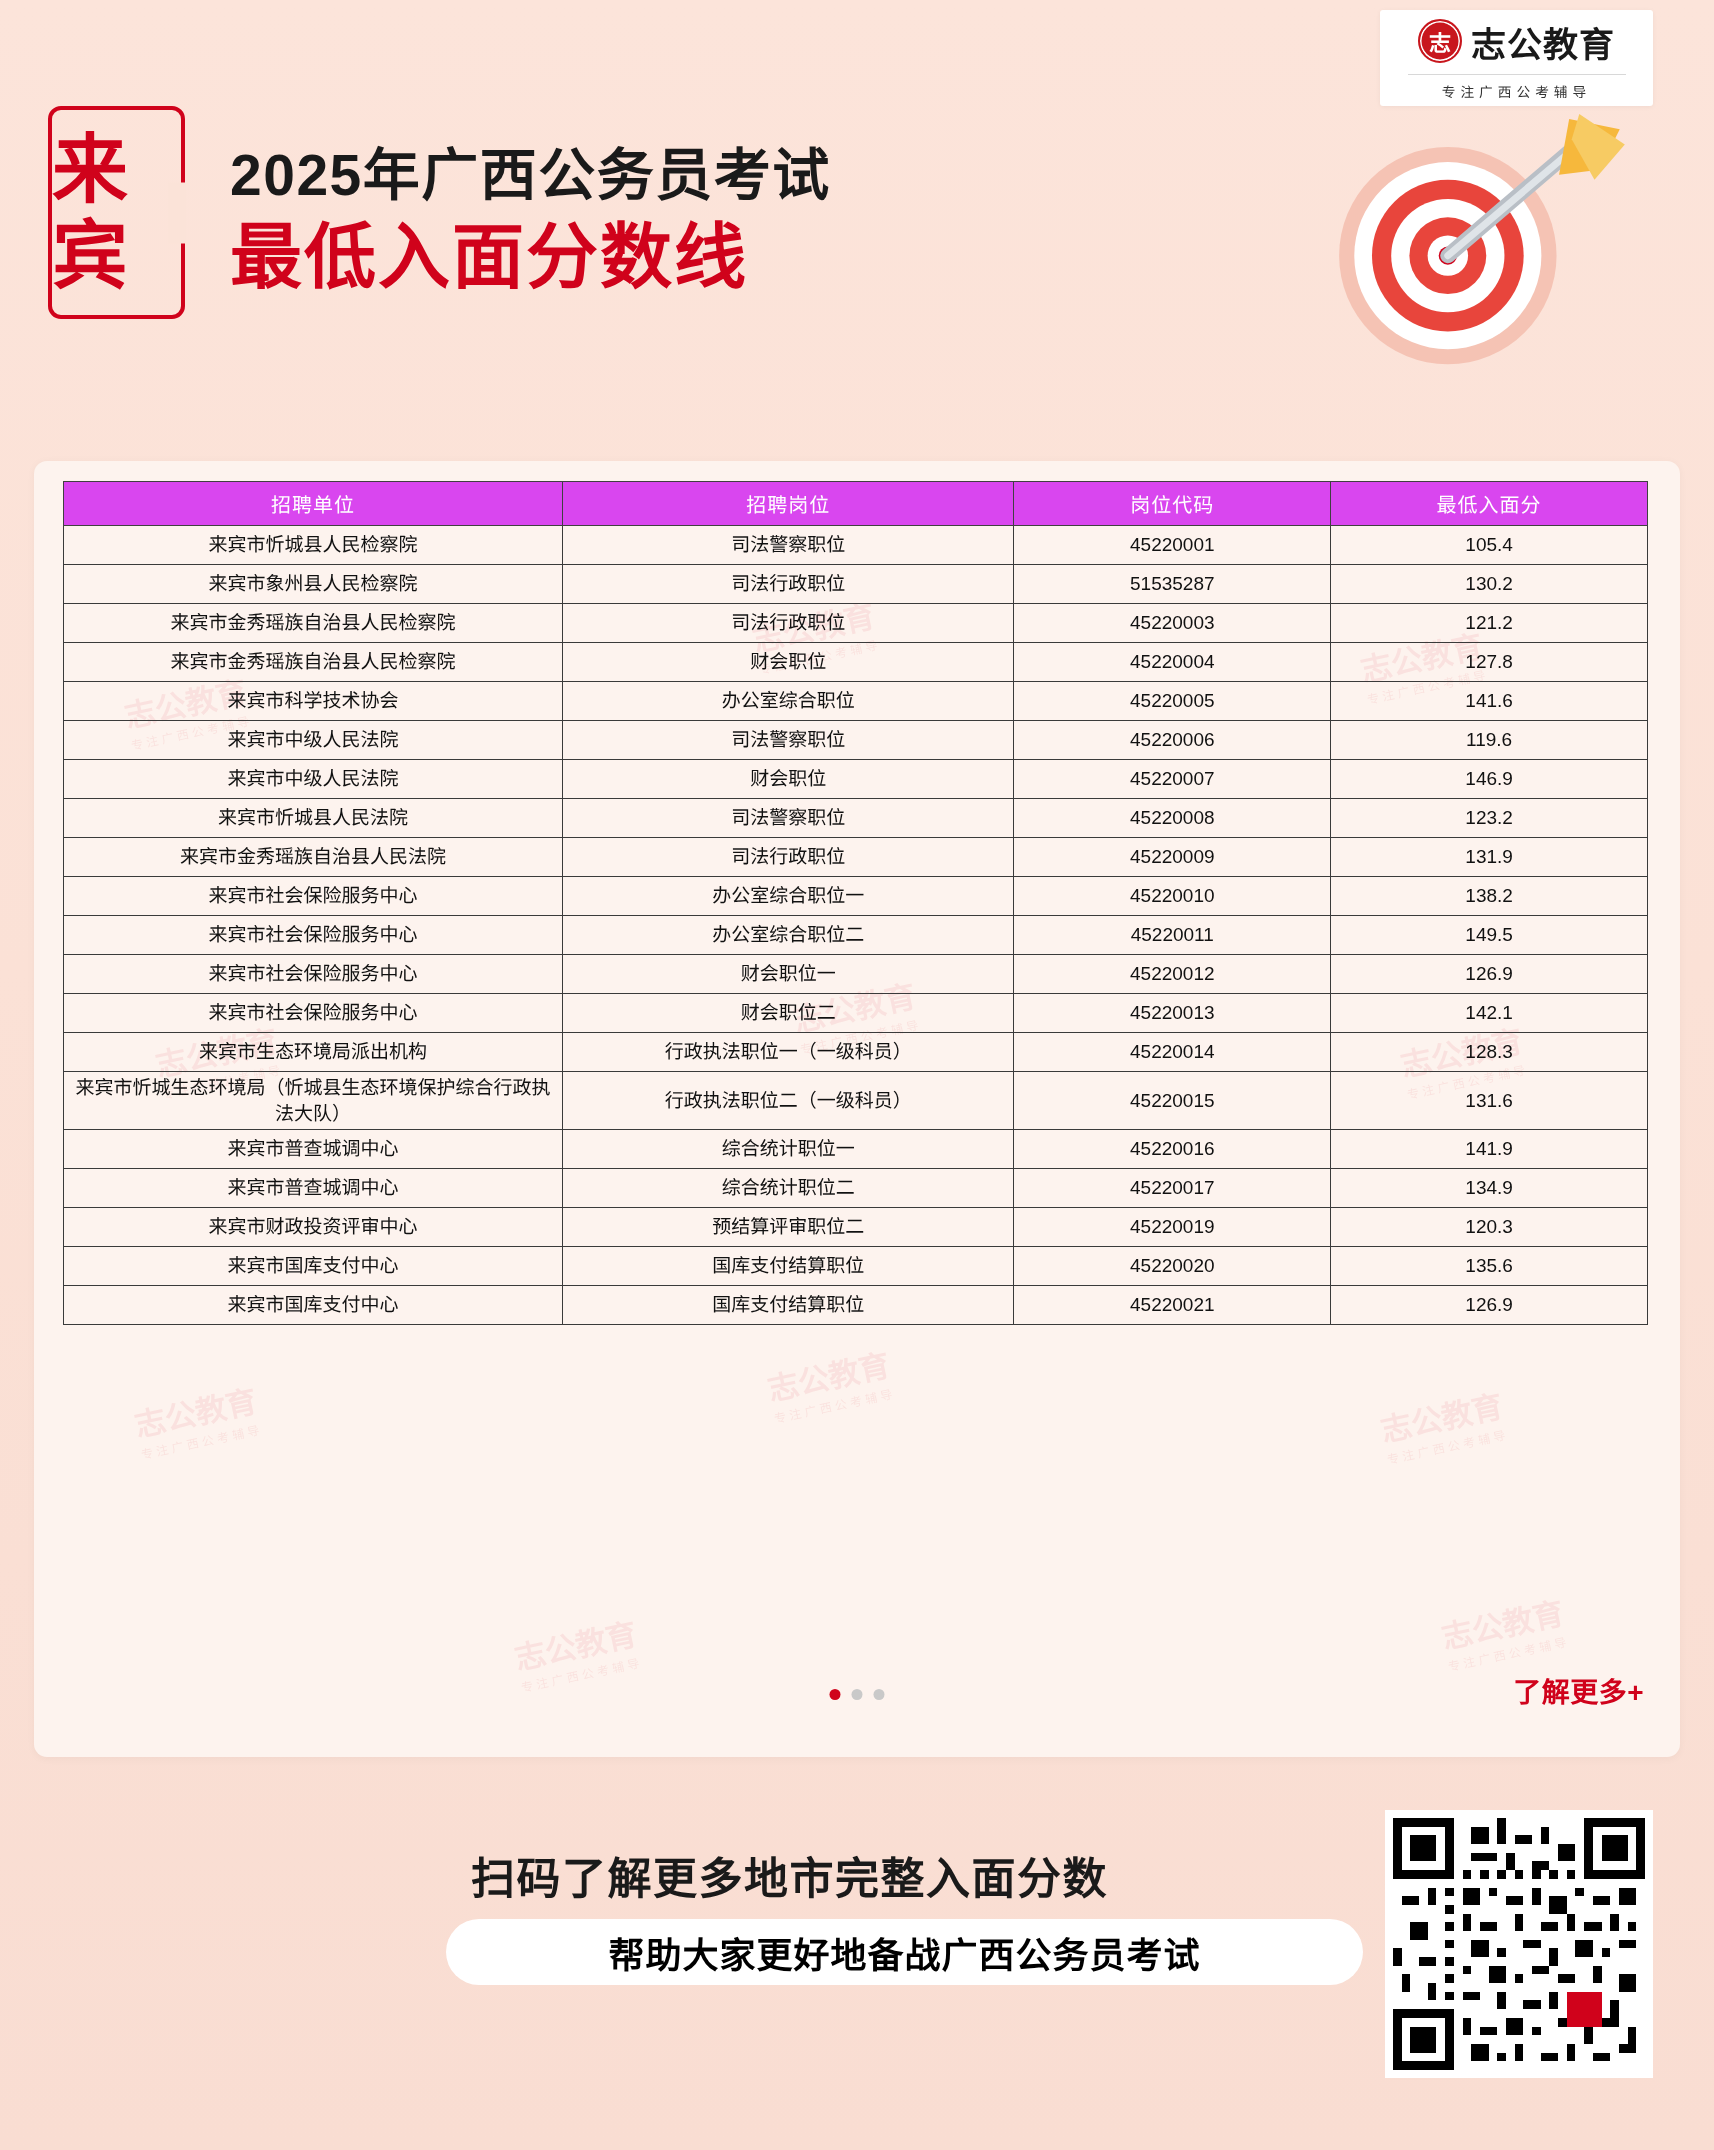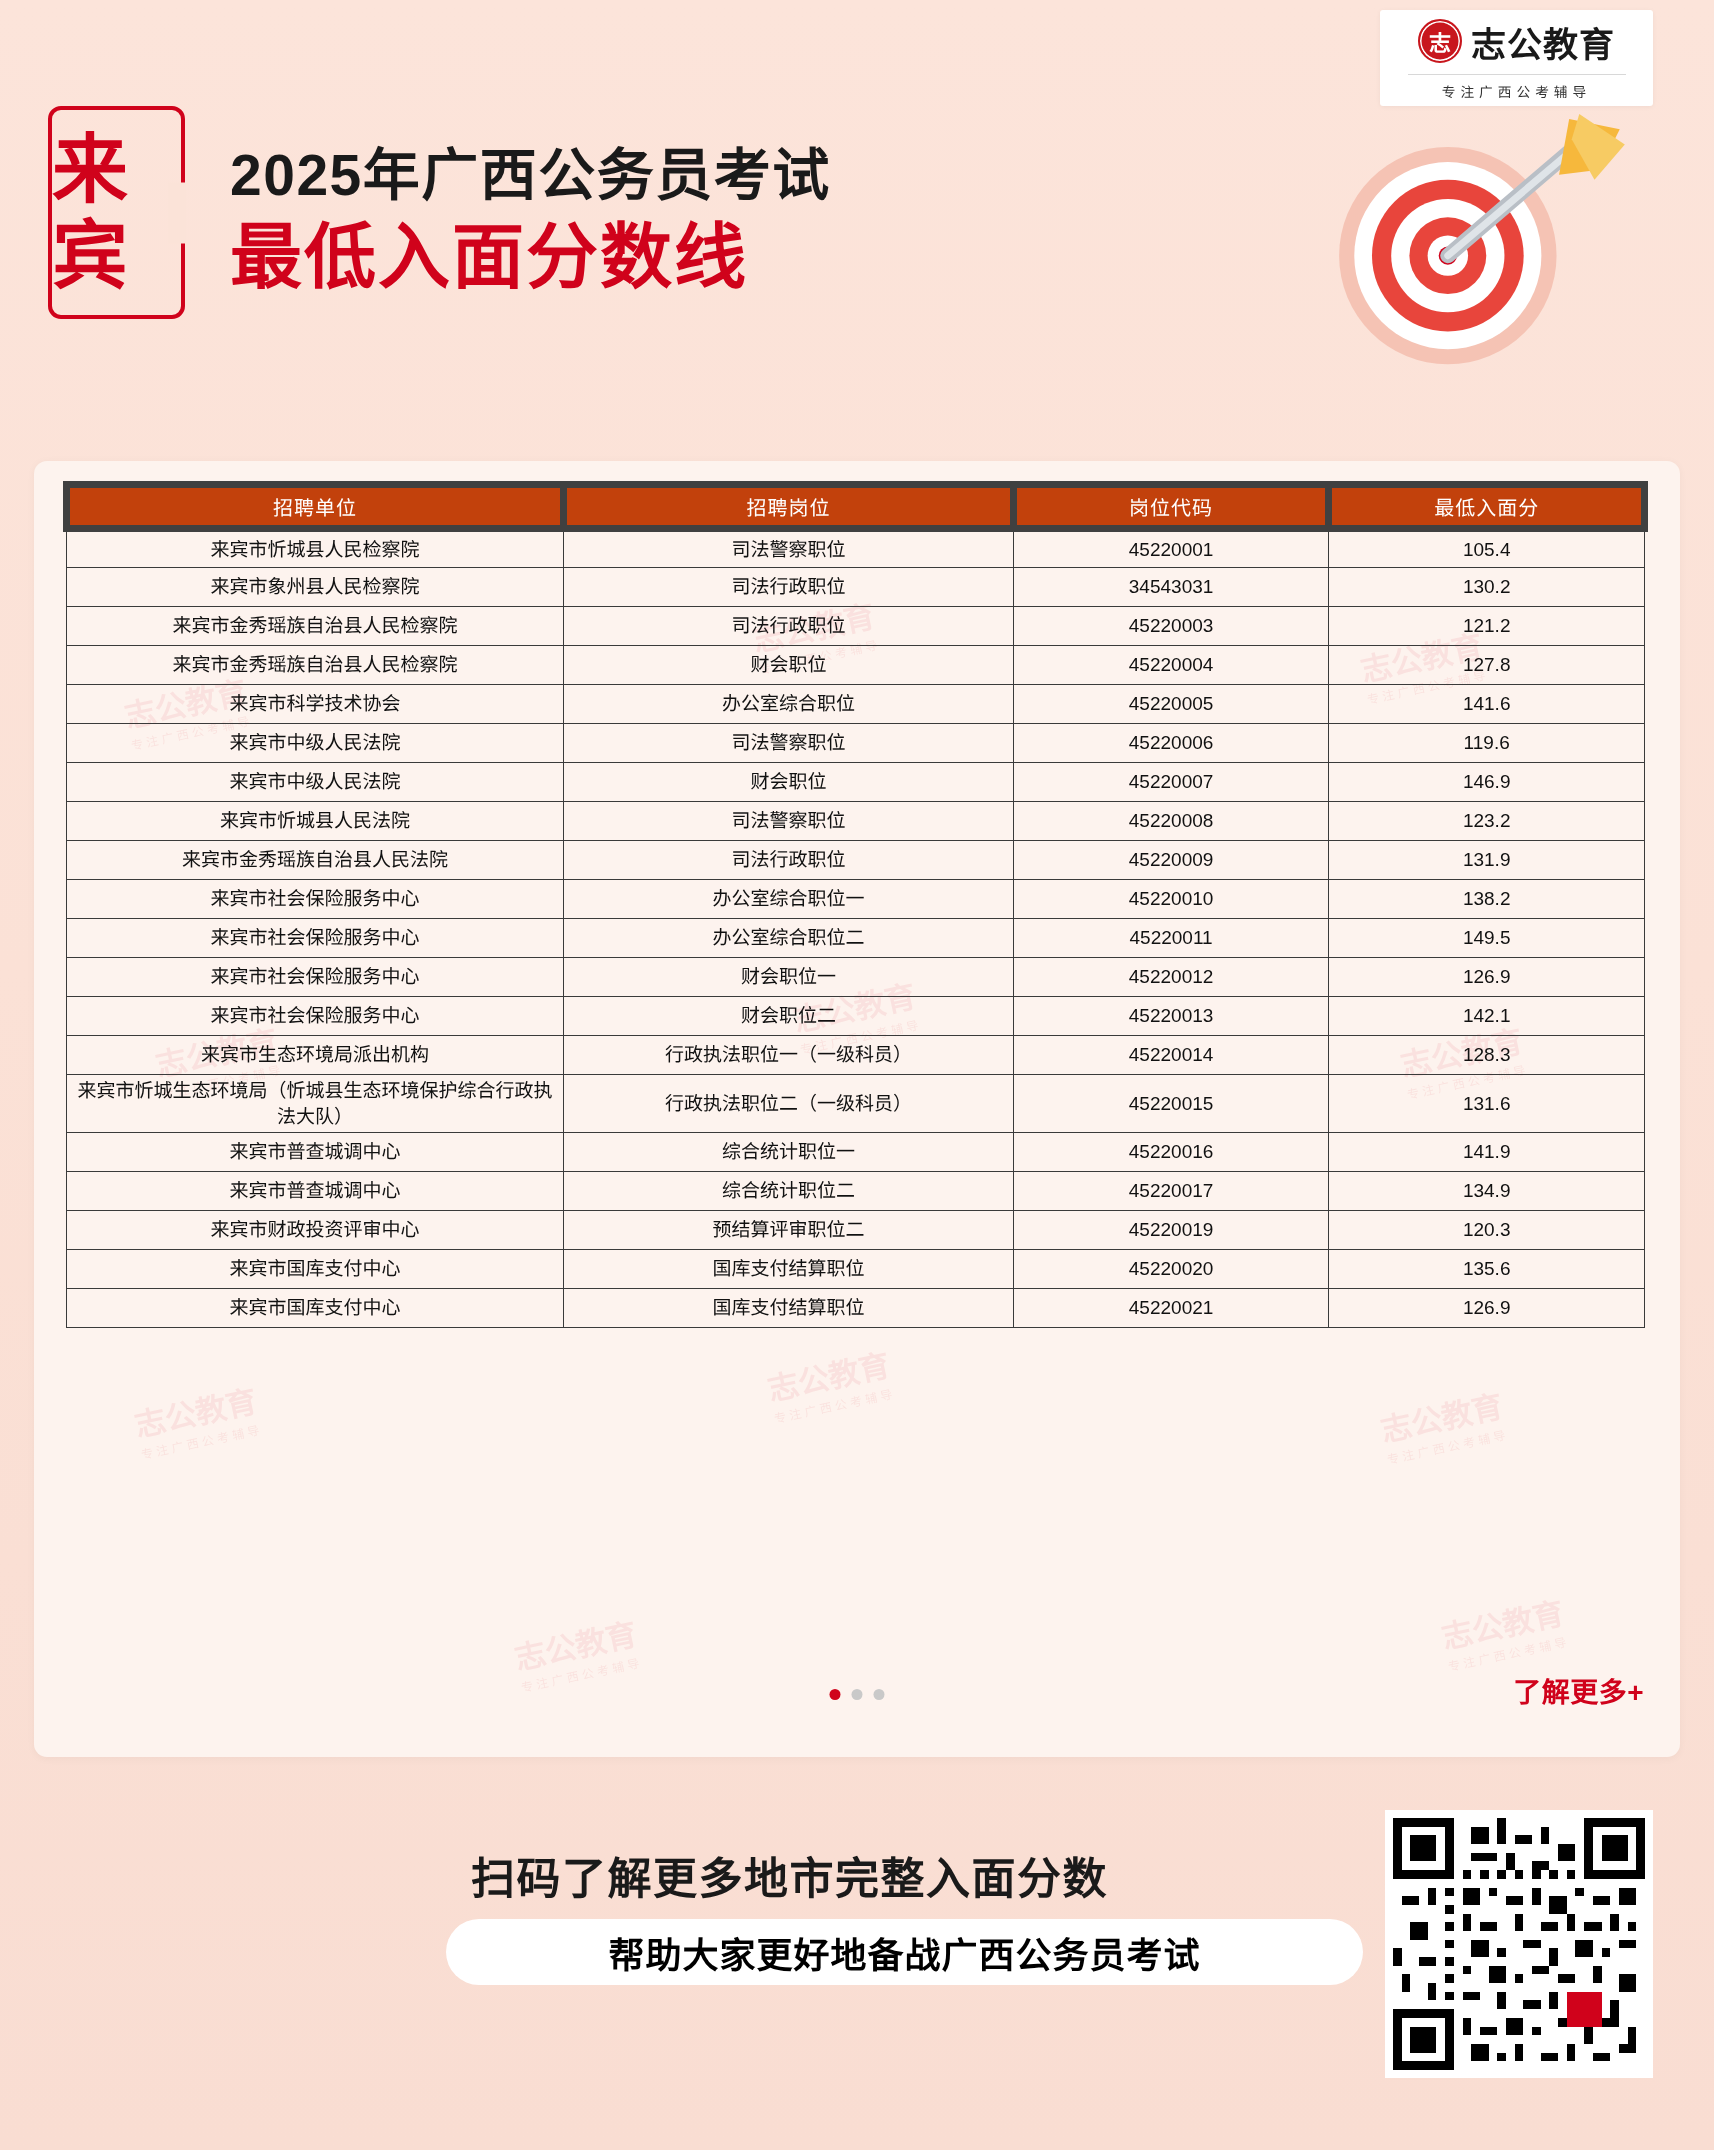--- a/index.html
+++ b/index.html
@@ -160,26 +160,26 @@
     left: 29px;
     width: 1585px;
   }
   table {
     width: 100%;
     border-collapse: collapse;
     table-layout: fixed;
     background: transparent;
   }
   thead th {
-    background: #c2410c;
+    background: #d946ef;
     color: #ffffff;
     font-size: 20px;
     font-weight: normal;
     height: 44px;
-    border: 7px solid #404040;
+    border: 1px solid #404040;
     letter-spacing: 1px;
   }
   tbody td {
     border: 1px solid #3a3a3a;
     height: 39px;
     text-align: center;
     font-size: 19px;
     color: #111;
     background: transparent;
     padding: 3px 5px;
@@ -319,21 +319,21 @@
       <tbody>
           <tr>
             <td>来宾市忻城县人民检察院</td>
             <td>司法警察职位</td>
             <td>45220001</td>
             <td>105.4</td>
           </tr>
           <tr>
             <td>来宾市象州县人民检察院</td>
             <td>司法行政职位</td>
-            <td>34543031</td>
+            <td>51535287</td>
             <td>130.2</td>
           </tr>
           <tr>
             <td>来宾市金秀瑶族自治县人民检察院</td>
             <td>司法行政职位</td>
             <td>45220003</td>
             <td>121.2</td>
           </tr>
           <tr>
             <td>来宾市金秀瑶族自治县人民检察院</td>

